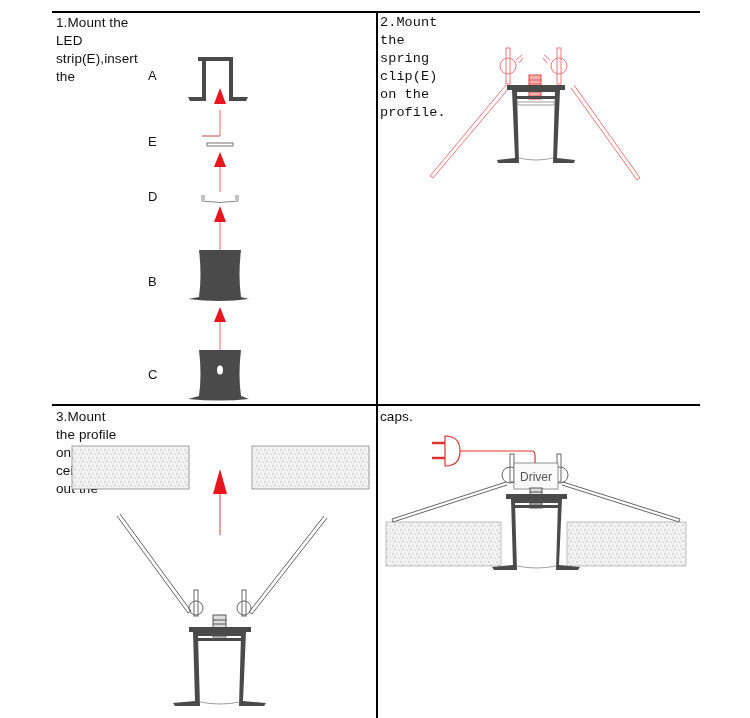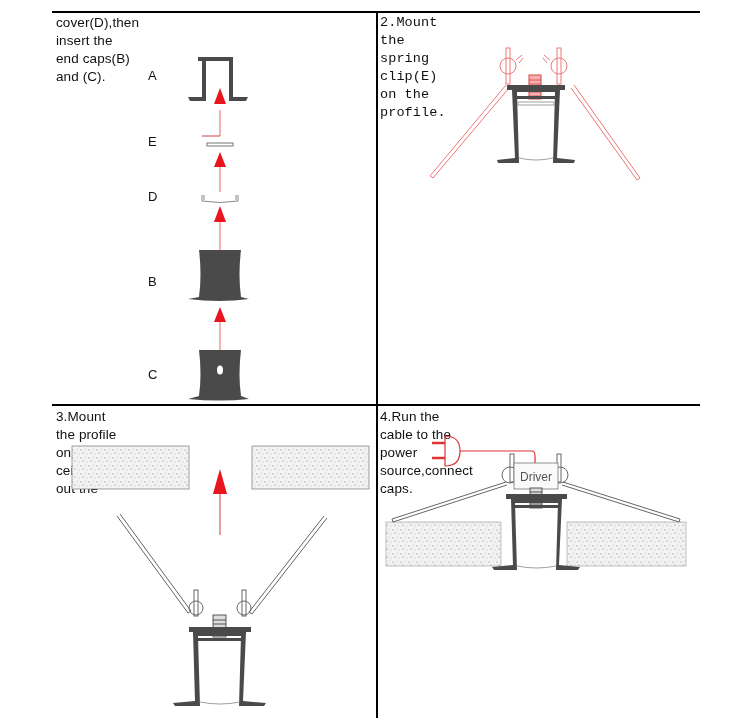--- a/index.html
+++ b/index.html
@@ -14,21 +14,21 @@
 </style>
 </head>
 <body>
 
 <div class="hline" style="left:52px; top:11px; width:648px;"></div>
 <div class="hline" style="left:52px; top:404px; width:648px;"></div>
 <div class="vline" style="left:376px; top:11px; height:707px;"></div>
 
 <div class="cell">
   <div class="caption" style="left:56px; top:14px;">
-    <div>cover(D),then insert the end caps(B) and (C).</div>
+    <div>1.Mount the LED strip(E),insert the</div>
   </div>
   <div class="label" style="left:148px; top:68px;">A</div>
   <div class="label" style="left:148px; top:134px;">E</div>
   <div class="label" style="left:148px; top:189px;">D</div>
   <div class="label" style="left:148px; top:274px;">B</div>
   <div class="label" style="left:148px; top:367px;">C</div>
 
   <svg width="750" height="404" style="left:0; top:0;">
 
     <g fill="#4a4a4a">
@@ -138,21 +138,20 @@
     <g fill="#4a4a4a">
       <path d="M189 627 L251 627 L251 632 L246 632 L243 701 L266 703 L264 706 L239 706 L241 636 L198 636 L200 706 L175 706 L173 703 L195 701 L193 632 L189 632 Z"></path>
       <rect x="196" y="638" width="49" height="3"></rect>
     </g>
     <path d="M200 702 Q220 706 240 702" fill="none" stroke="#888" stroke-width="0.8"></path>
   </svg>
 </div>
 
 <div class="cell">
   <div class="caption" style="left:380px; top:408px;">
-    <div>4.Run the cable to the power source,connect</div>
     <div>caps.</div>
   </div>
   <svg width="750" height="718" style="left:0; top:0;">
 
     <g fill="none" stroke="#d33" stroke-width="1.2">
       <path d="M445 436 Q460 436 460 451 Q460 466 445 466 Z"></path>
       <line x1="432" y1="443" x2="445" y2="443" stroke-width="2.5"></line>
       <line x1="432" y1="458" x2="445" y2="458" stroke-width="2.5"></line>
       <path d="M460 451 L532 451 Q535 451 535 456 L535 466"></path>
     </g>

